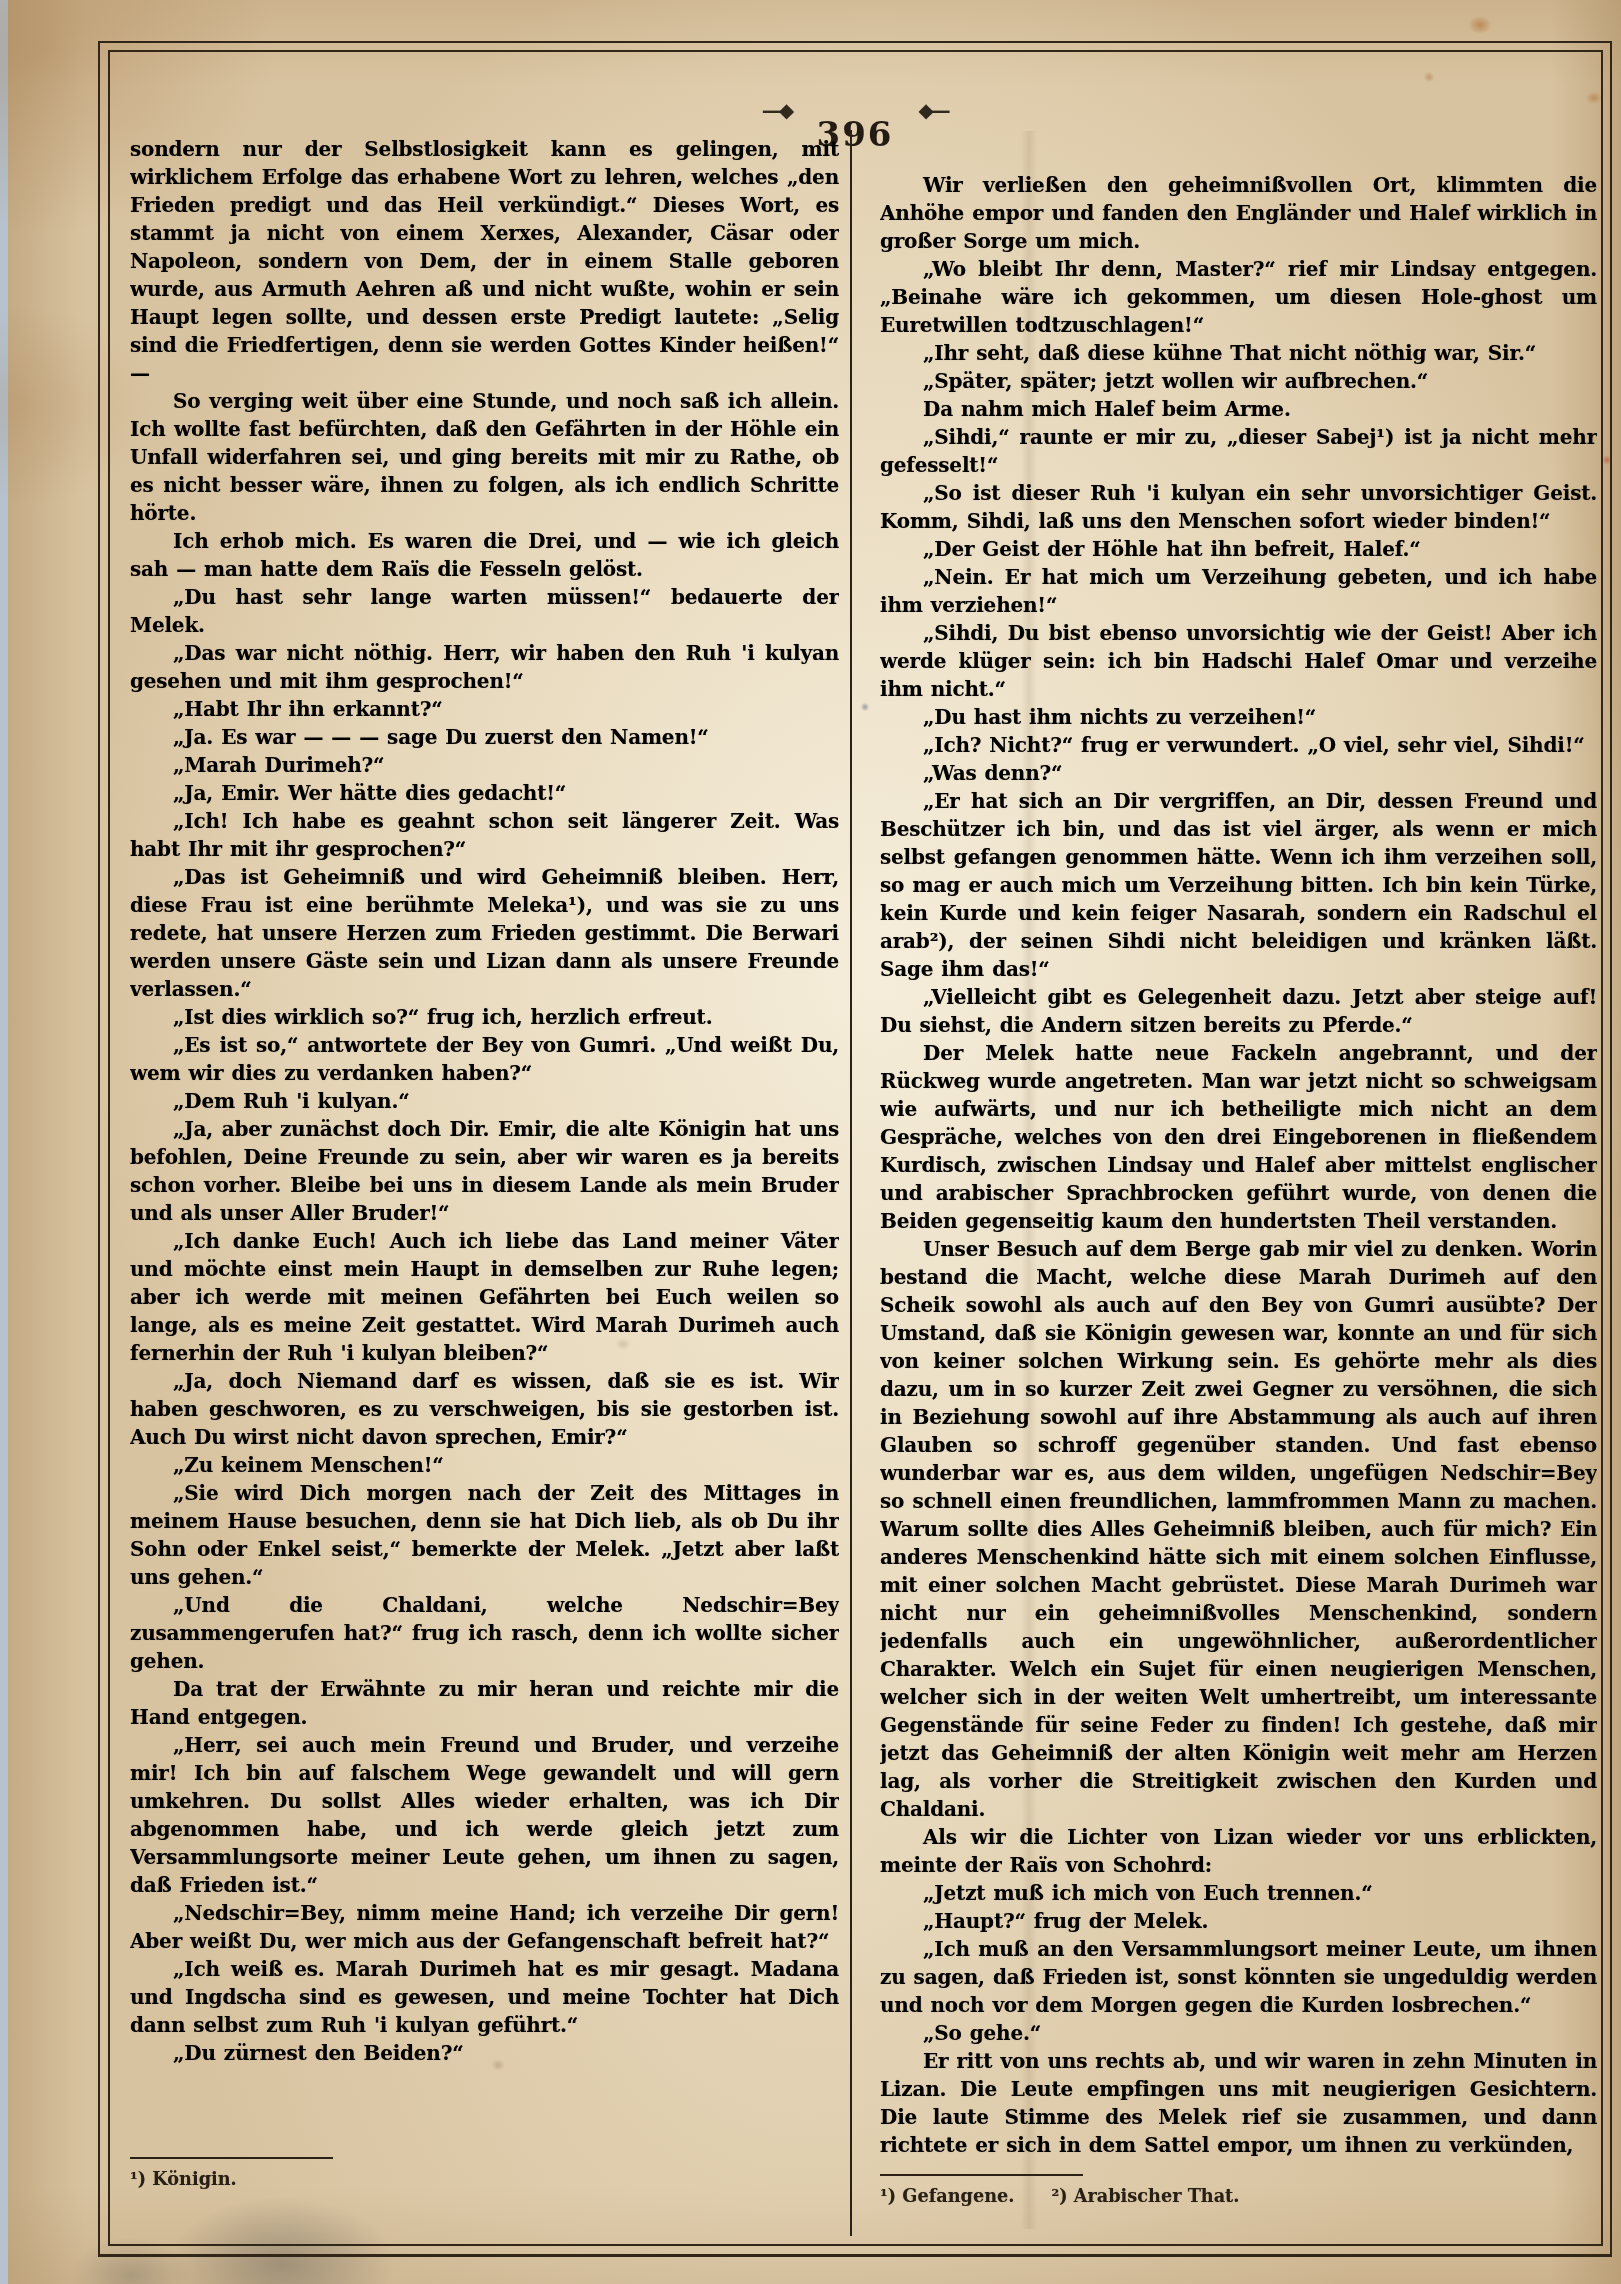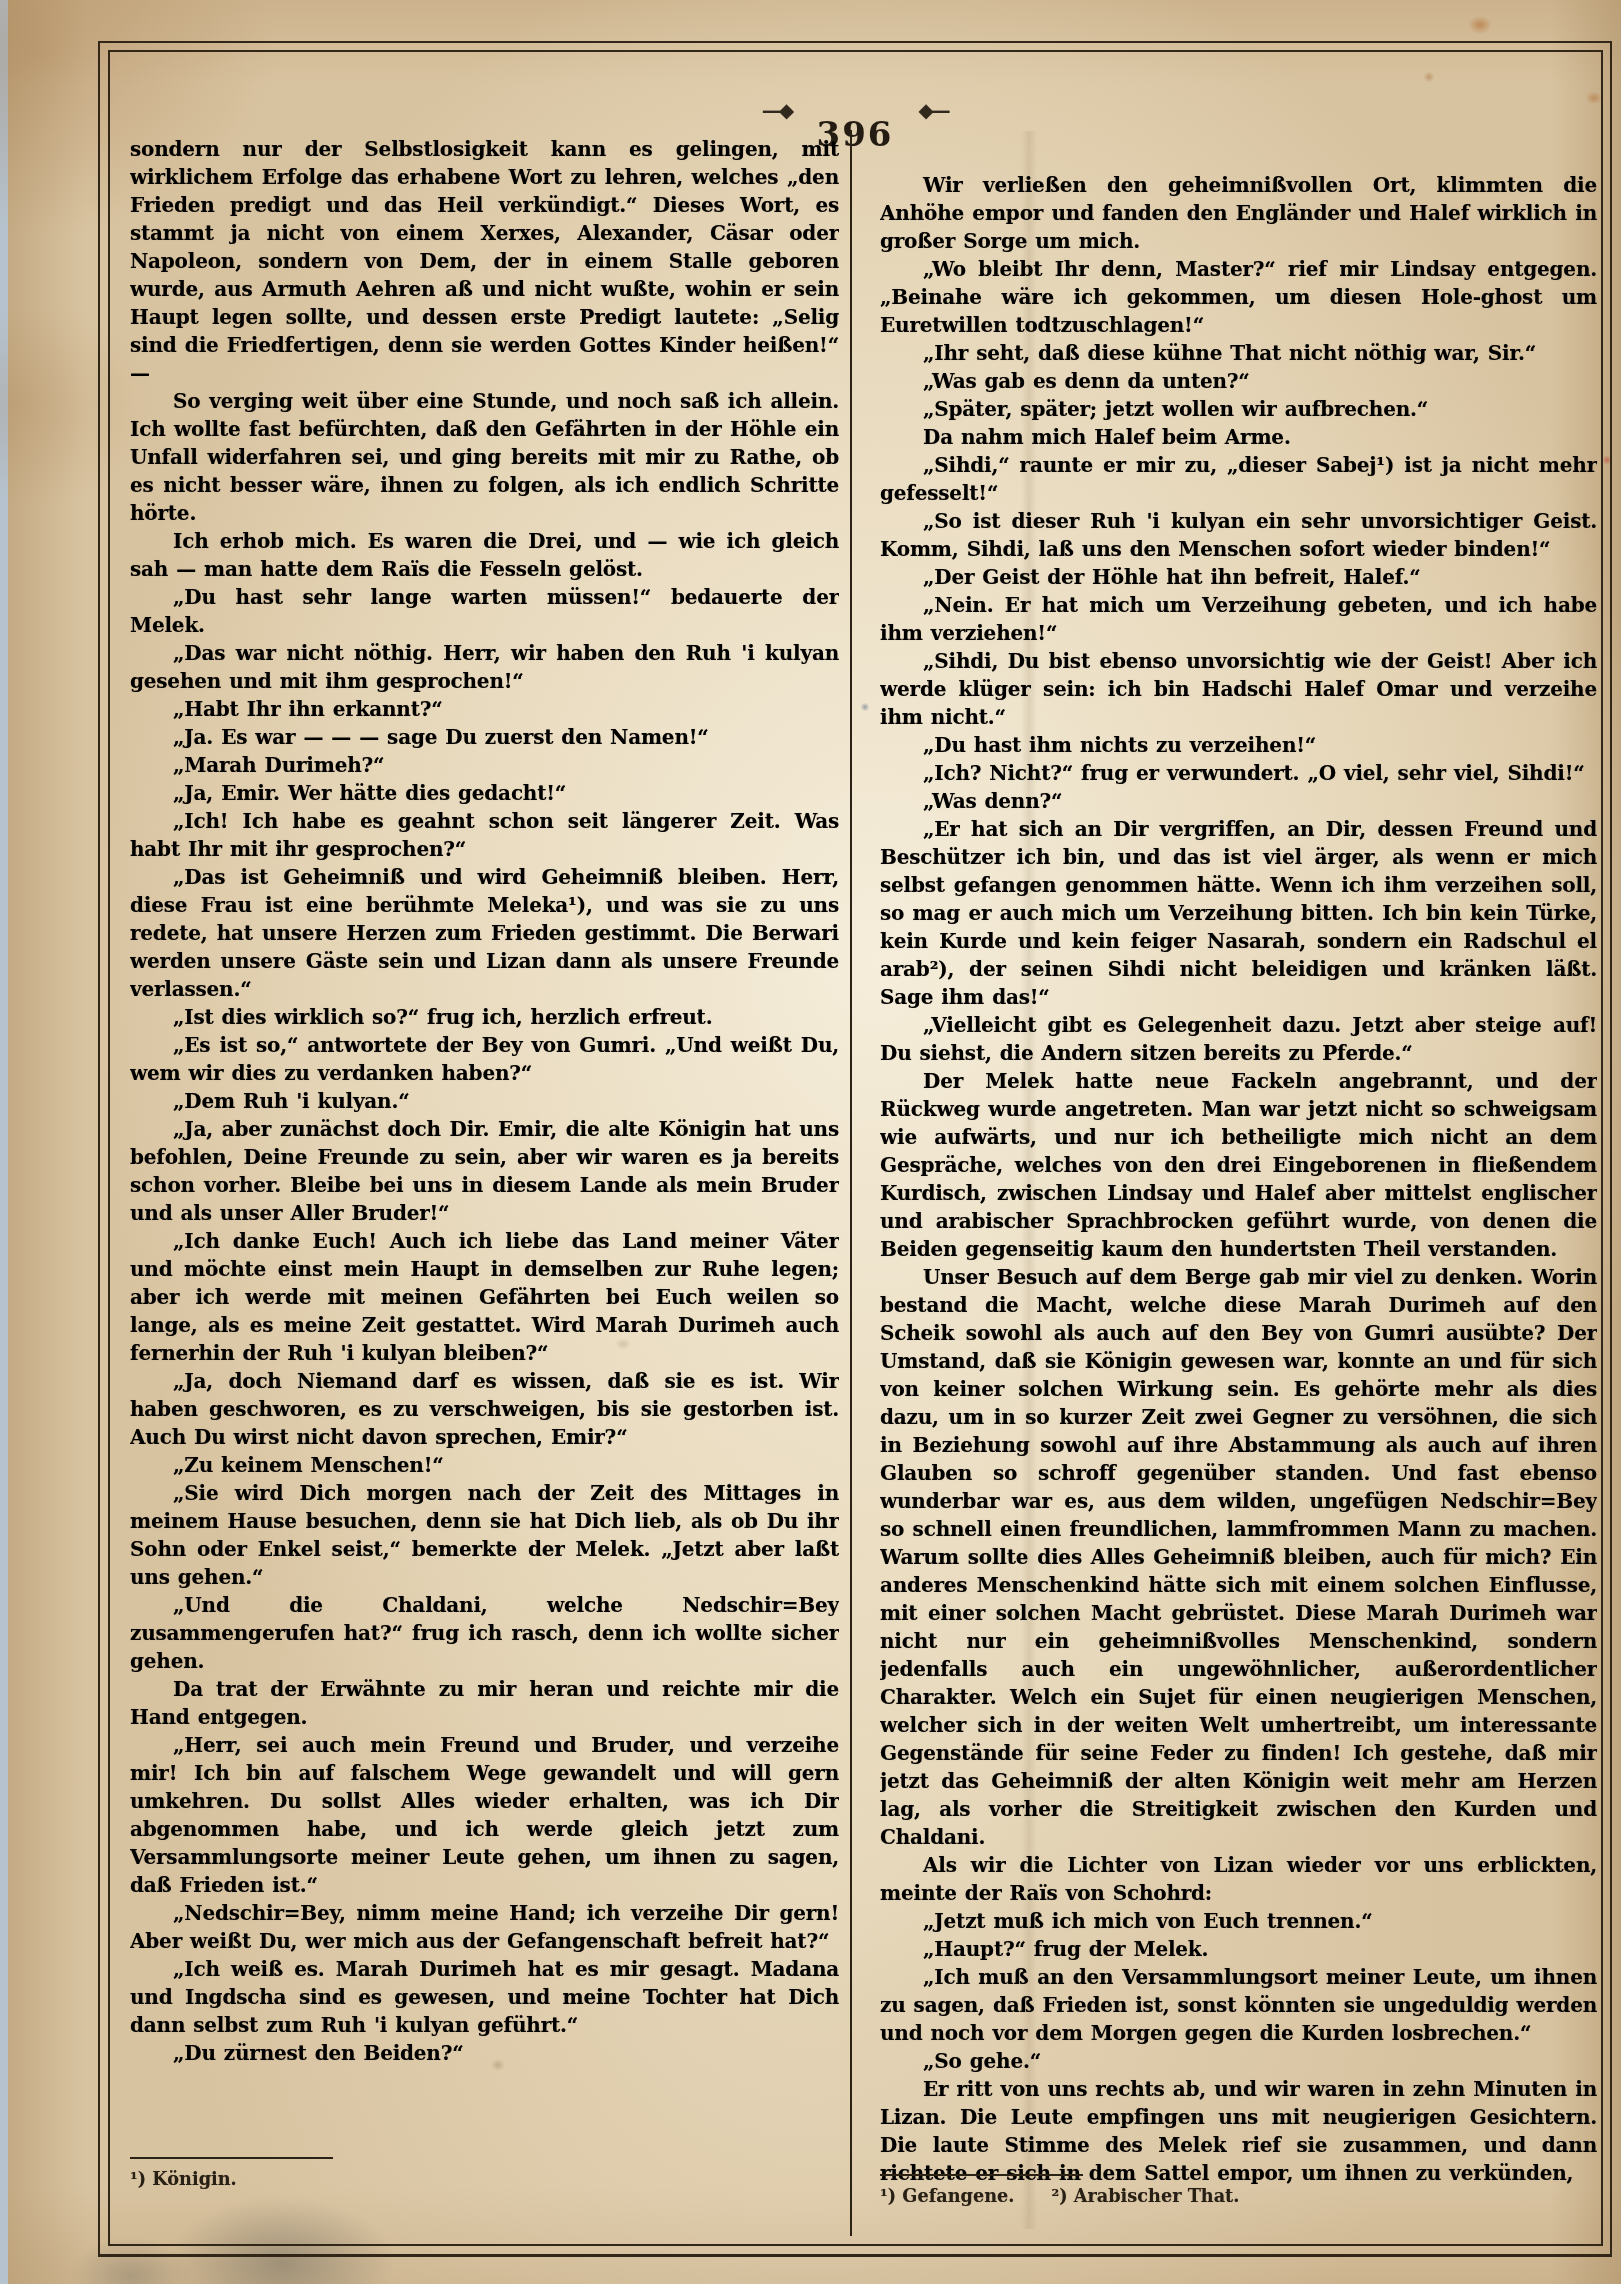--- a/index.html
+++ b/index.html
@@ -109,21 +109,20 @@
       <p>„Ich weiß es. Marah Durimeh hat es mir gesagt. Madana und Ingdscha sind es gewesen, und meine Tochter hat Dich dann selbst zum Ruh 'i kulyan geführt.“</p>
       <p>„Du zürnest den Beiden?“</p>
     </div>
 
   <div class="divider"></div>
 
   <div class="col col-right">
       <p>Wir verließen den geheimnißvollen Ort, klimmten die Anhöhe empor und fanden den Engländer und Halef wirklich in großer Sorge um mich.</p>
       <p>„Wo bleibt Ihr denn, Master?“ rief mir Lindsay entgegen. „Beinahe wäre ich gekommen, um diesen Hole-ghost um Euretwillen todtzuschlagen!“</p>
       <p>„Ihr seht, daß diese kühne That nicht nöthig war, Sir.“</p>
-      <p>„Was gab es denn da unten?“</p>
       <p>„Später, später; jetzt wollen wir aufbrechen.“</p>
       <p>Da nahm mich Halef beim Arme.</p>
       <p>„Sihdi,“ raunte er mir zu, „dieser Sabej¹) ist ja nicht mehr gefesselt!“</p>
       <p>„So ist dieser Ruh 'i kulyan ein sehr unvorsichtiger Geist. Komm, Sihdi, laß uns den Menschen sofort wieder binden!“</p>
       <p>„Der Geist der Höhle hat ihn befreit, Halef.“</p>
       <p>„Nein. Er hat mich um Verzeihung gebeten, und ich habe ihm verziehen!“</p>
       <p>„Sihdi, Du bist ebenso unvorsichtig wie der Geist! Aber ich werde klüger sein: ich bin Hadschi Halef Omar und verzeihe ihm nicht.“</p>
       <p>„Du hast ihm nichts zu verzeihen!“</p>
       <p>„Ich? Nicht?“ frug er verwundert. „O viel, sehr viel, Sihdi!“</p>
       <p>„Was denn?“</p>

